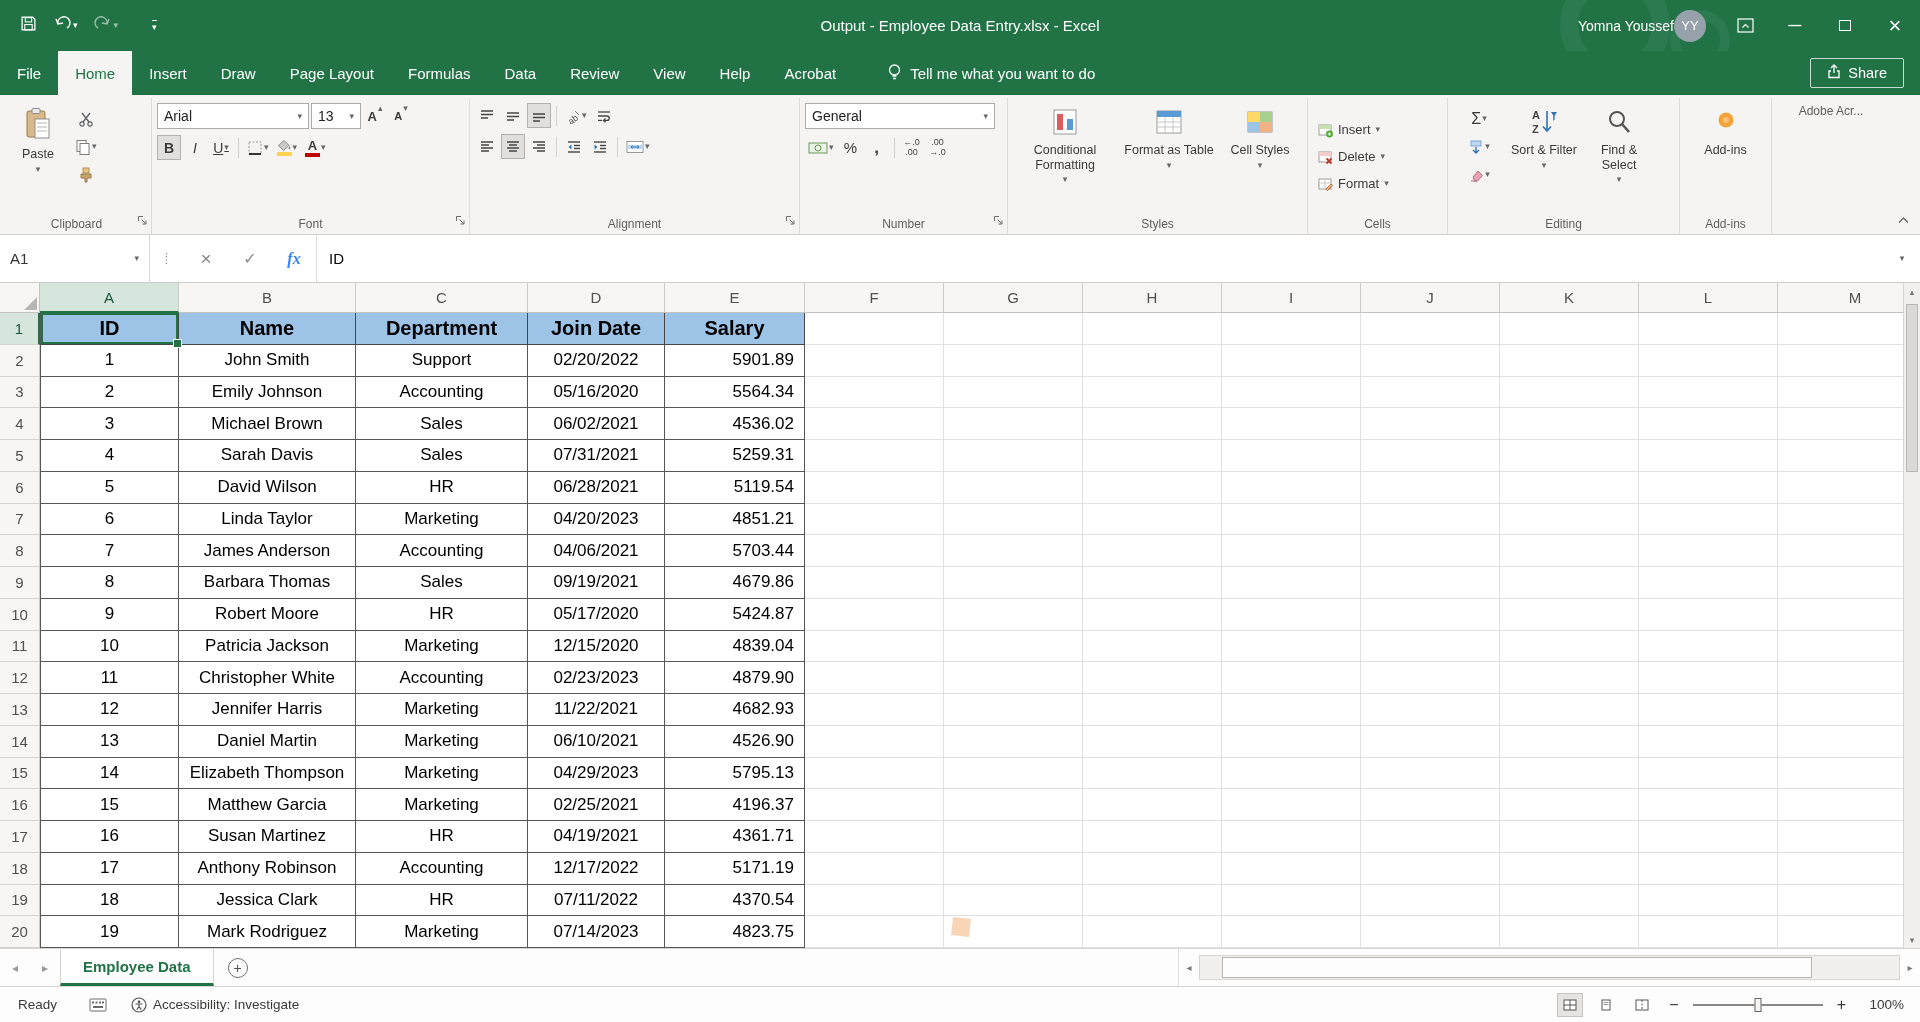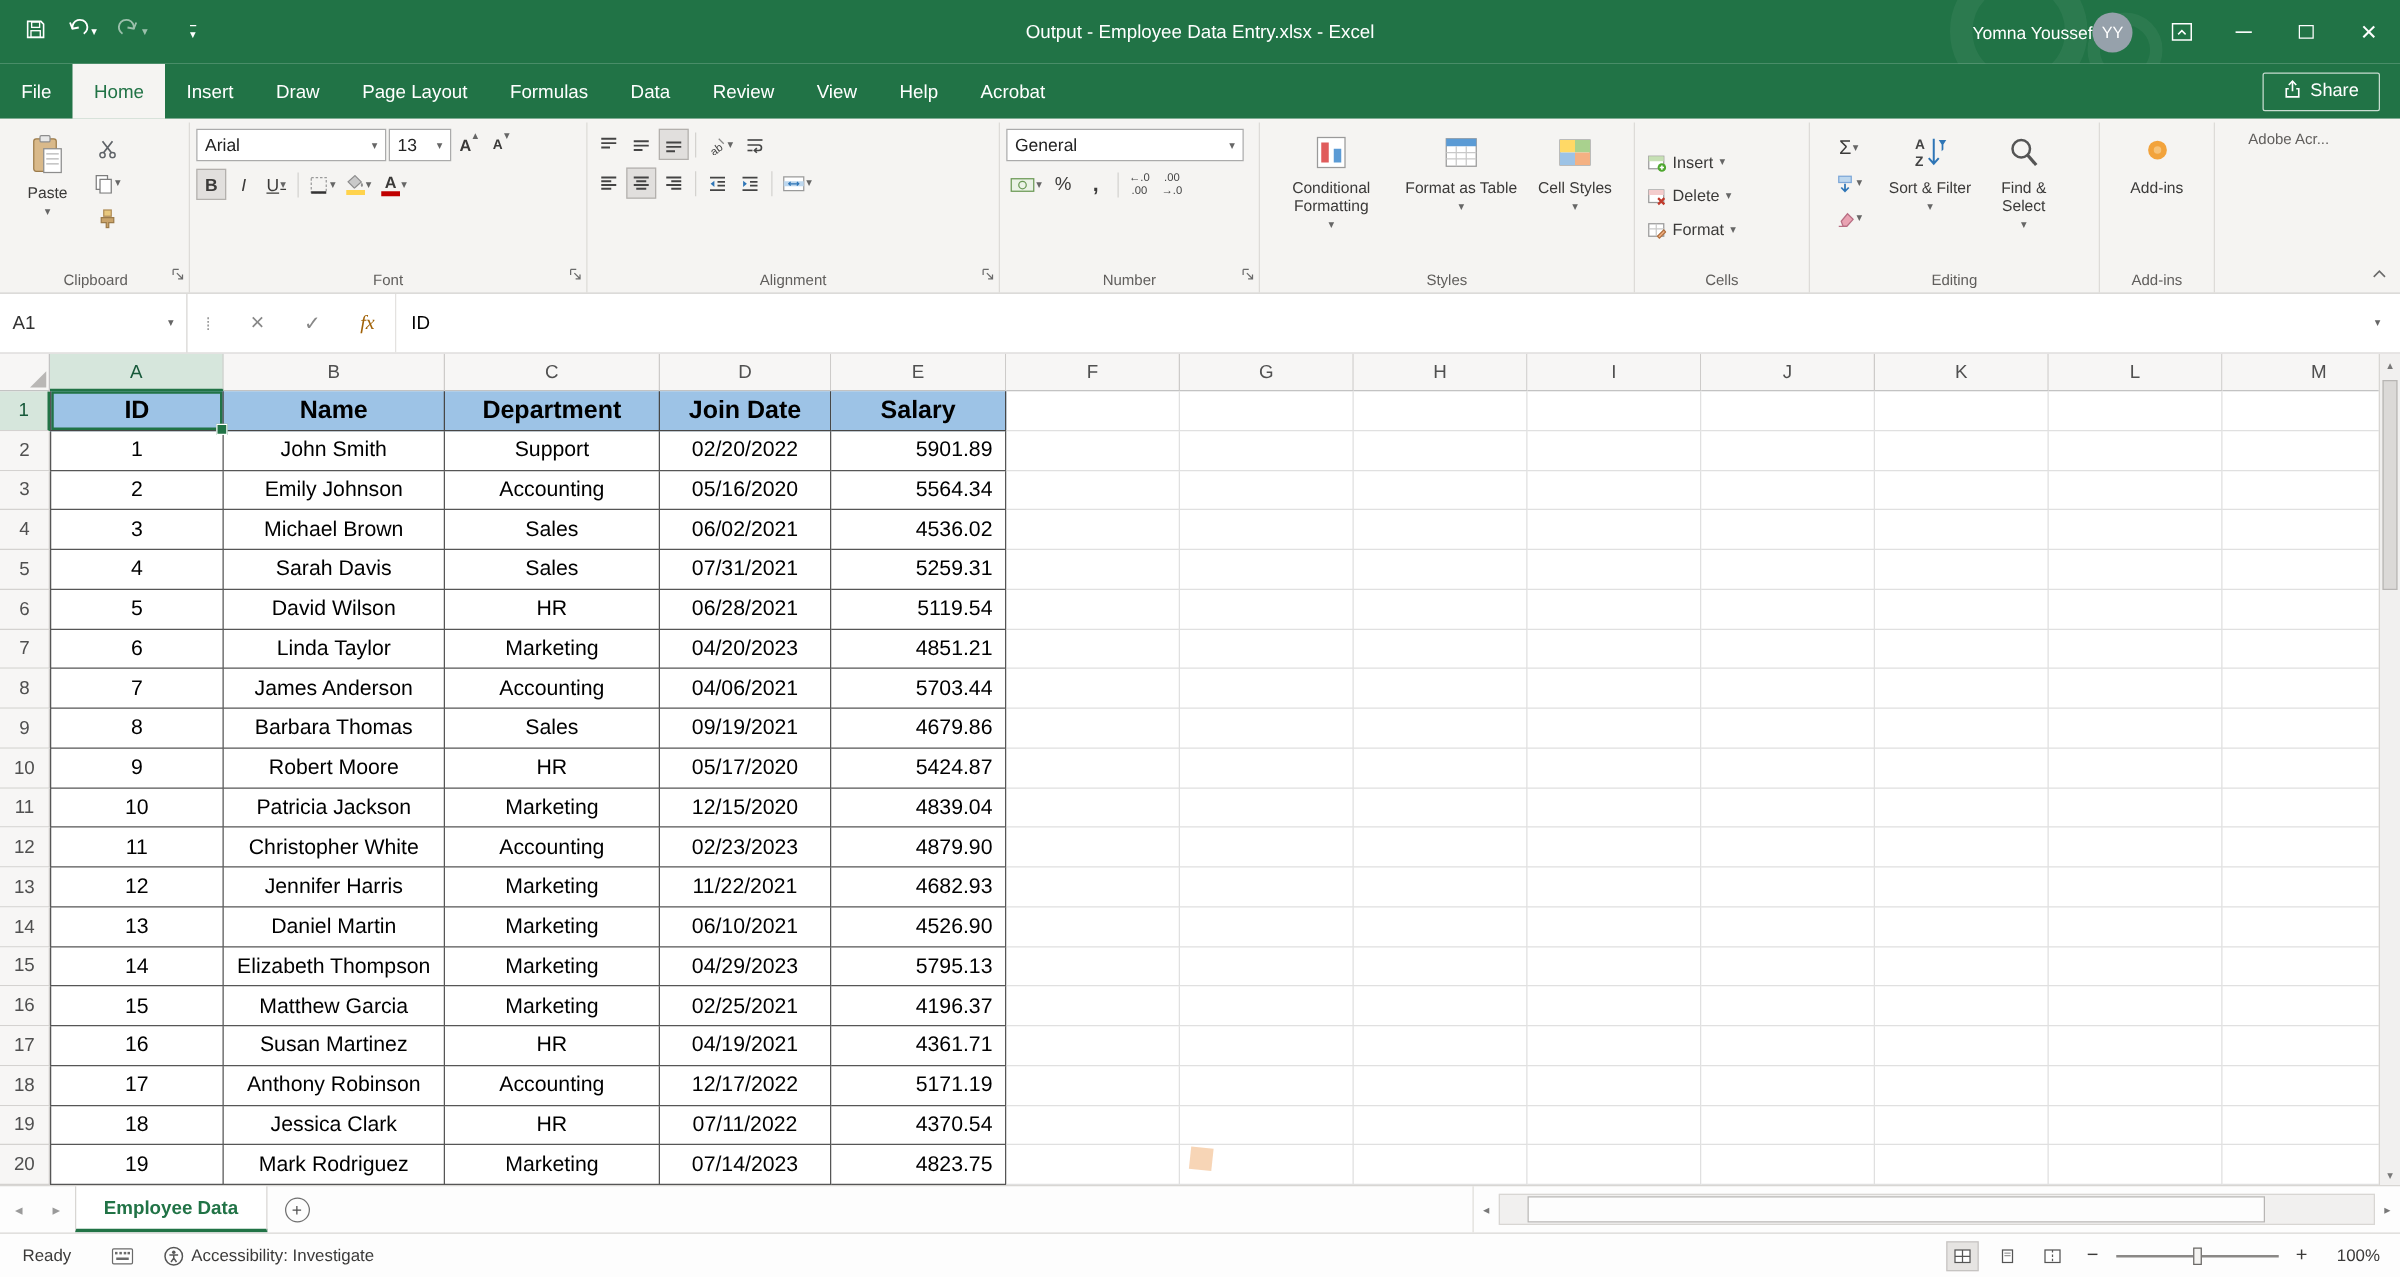--- a/index.html
+++ b/index.html
@@ -53,21 +53,21 @@
   .cellrow { display:flex; align-items:center; gap:5px; font-size:13px; color:#3b3a39; height:25px; padding:0 4px; }
   .dec2 { display:flex; flex-direction:column; font-size:9px; line-height:1.1; color:#444; align-items:center; }
   .collapse-ribbon { position:absolute; right:10px; bottom:6px; }
 
   
   .formulabar { flex:0 0 48px; background:#fff; border-bottom:1px solid #cfcdcb; display:flex; align-items:stretch; font-size:15px; color:#333; }
   .namebox { flex:0 0 150px; display:flex; align-items:center; padding:0 10px; border-right:1px solid #d8d6d3; }
   .namebox .dd { margin-left:auto; }
   .fb-dots { flex:0 0 34px; display:flex; align-items:center; justify-content:center; color:#9a9a9a; font-size:14px; letter-spacing:1px; }
   .fbtn { flex:0 0 44px; display:flex; align-items:center; justify-content:center; color:#888; font-size:16px; }
-  .fx { font-family:"Liberation Serif", serif; font-style:italic; font-weight:normal; color:#a16207; }
+  .fx { font-family:"Liberation Serif", serif; font-style:italic; font-weight:bold; color:#3b82f6; }
   .fb-content { flex:1; display:flex; align-items:center; padding:0 12px; border-left:1px solid #e4e2e0; color:#000; }
   .fb-exp { flex:0 0 36px; display:flex; align-items:center; justify-content:center; }
 
   
   .gridarea { flex:1; display:flex; flex-direction:column; background:#fff; position:relative; overflow:hidden; }
   .colheaders { flex:0 0 30px; display:flex; }
   .corner { flex:0 0 40px; background:#f7f6f5; border-right:1px solid #c3c3c3; border-bottom:1px solid #c3c3c3; position:relative; }
   .corner::after { content:""; position:absolute; right:2px; bottom:2px; border-left:13px solid transparent; border-bottom:13px solid #b9b7b5; }
   .colhead { flex:0 0 auto; background:#f7f6f5; border-right:1px solid #cdcbc9; border-bottom:1px solid #c3c3c3; display:flex; align-items:center; justify-content:center; font-size:15px; color:#505050; }
   .colhead.sel { background:#d6e6dc; color:#17593a; border-bottom:2px solid #217346; }
@@ -173,20 +173,27 @@
         <div class="rtab">Insert</div>
         <div class="rtab">Draw</div>
         <div class="rtab">Page Layout</div>
         <div class="rtab">Formulas</div>
         <div class="rtab">Data</div>
         <div class="rtab">Review</div>
         <div class="rtab">View</div>
         <div class="rtab">Help</div>
         <div class="rtab">Acrobat</div>
       </div>
+    <div class="tellme">
+      <span><svg width="15" height="18" viewBox="0 0 15 18">
+            <circle cx="7.5" cy="7" r="5" fill="none" stroke="#fff" stroke-width="1.3"></circle>
+            <path d="M5.5 13 h4 M6 15.5 h3" stroke="#fff" stroke-width="1.3"></path>
+          </svg></span>
+      <span>Tell me what you want to do</span>
+    </div>
     <div class="share">
       <span><svg width="14" height="15" viewBox="0 0 14 15">
             <path d="M7 1 V9" stroke="#fff" stroke-width="1.3" fill="none"></path>
             <path d="M4 4 L7 1 L10 4" stroke="#fff" stroke-width="1.3" fill="none"></path>
             <path d="M4 7 H2 V13.5 H12 V7 H10" stroke="#fff" stroke-width="1.3" fill="none"></path>
           </svg></span>
       <span>Share</span>
     </div>
   </div>
 

